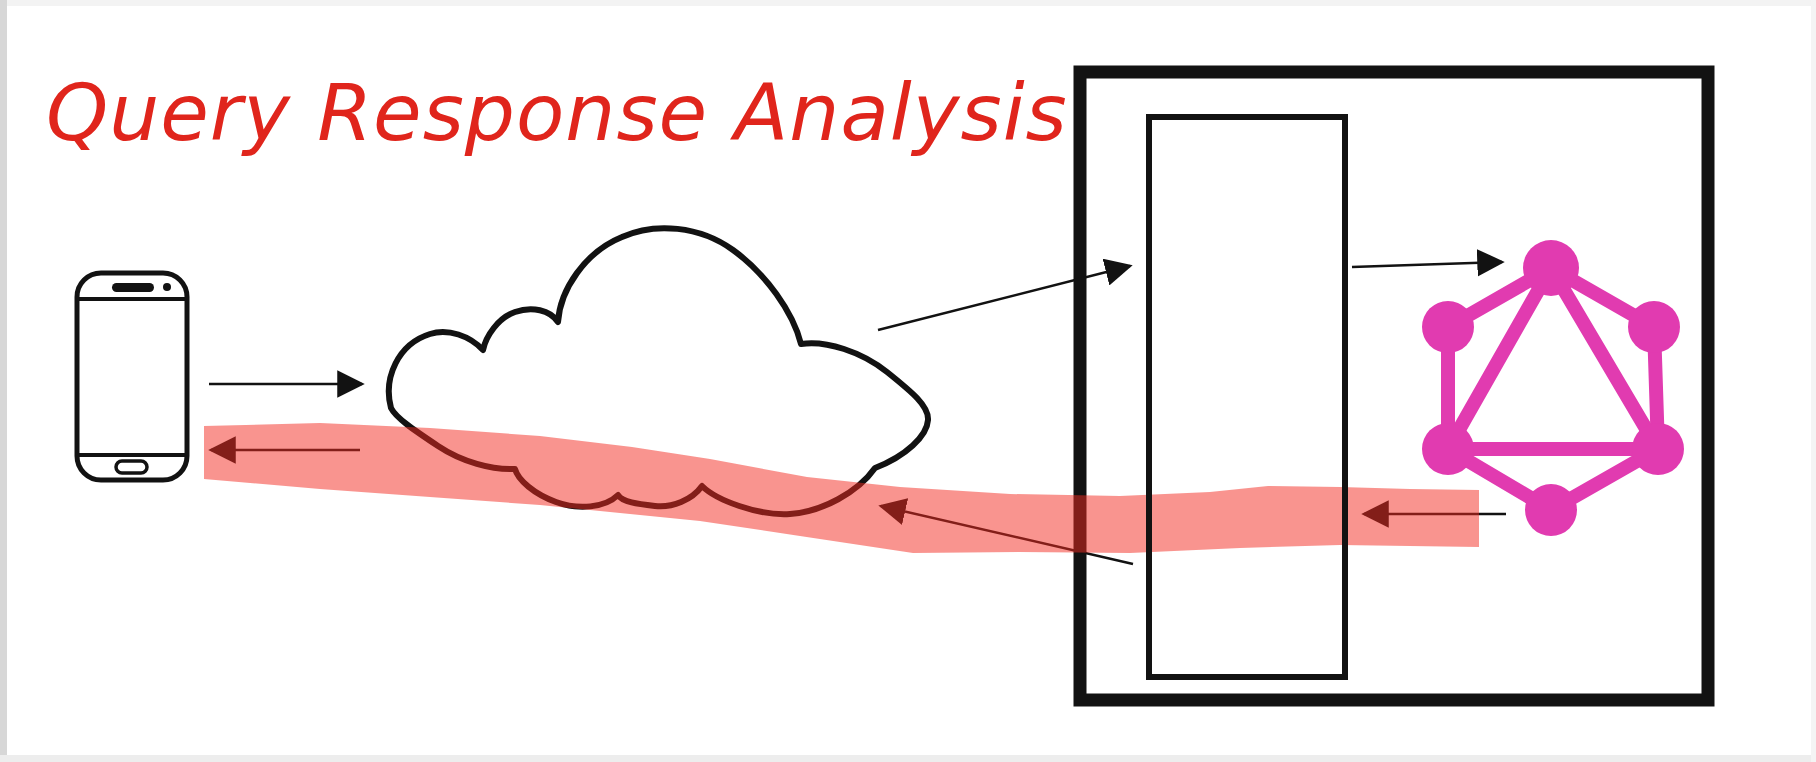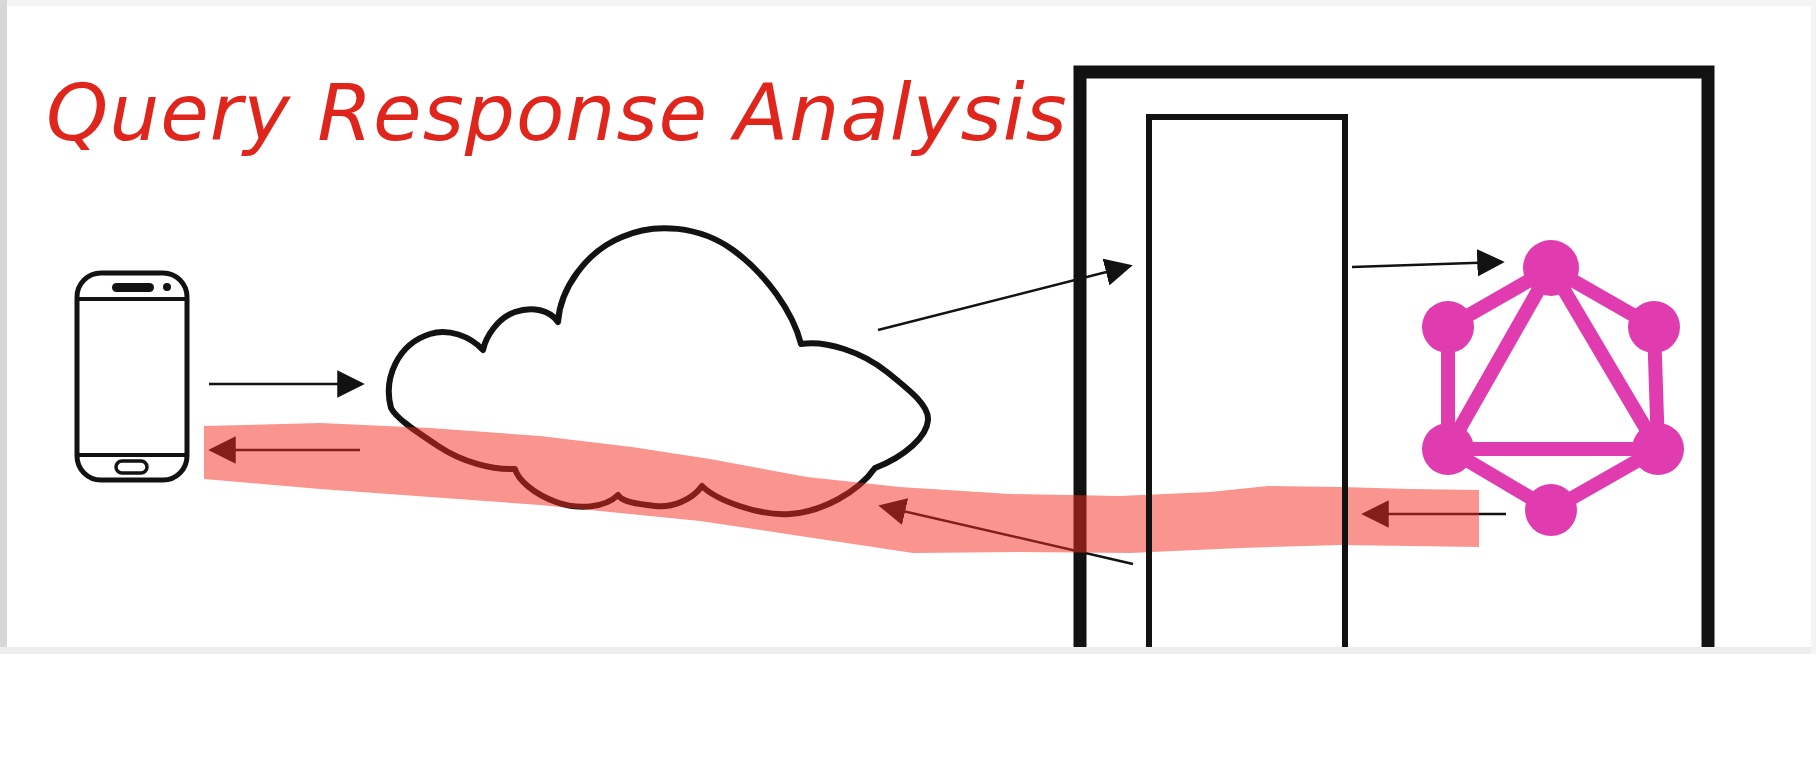--- a/index.html
+++ b/index.html
@@ -4,21 +4,21 @@
 <style>
   :root{
     --title-red:#e0251c;
     --graphql-pink:#e13bb0;
     --highlight-red:#f32920;
     --highlight-opacity:0.5;
     --ink-black:#121212;
   }
   html,body{margin:0;padding:0;background:#ffffff;}
   .canvas{
-    position:relative;width:1816px;height:654px;background:#ffffff;overflow:hidden;
+    position:relative;width:1816px;height:762px;background:#ffffff;overflow:hidden;
     font-family:"DejaVu Sans", sans-serif;
   }
   .edge{position:absolute;}
   .edge-left{left:0;top:0;width:7px;height:762px;background:#d7d7d7;}
   .edge-top{left:0;top:0;width:1816px;height:6px;background:#f3f3f3;}
   .edge-bottom{left:0;bottom:0;width:1816px;height:7px;background:#ededed;}
   .edge-right{right:0;top:0;width:5px;height:762px;background:#f4f4f4;}
   svg{position:absolute;left:0;top:0;}
   .ink{stroke:var(--ink-black);fill:none;}
   .title-text{

